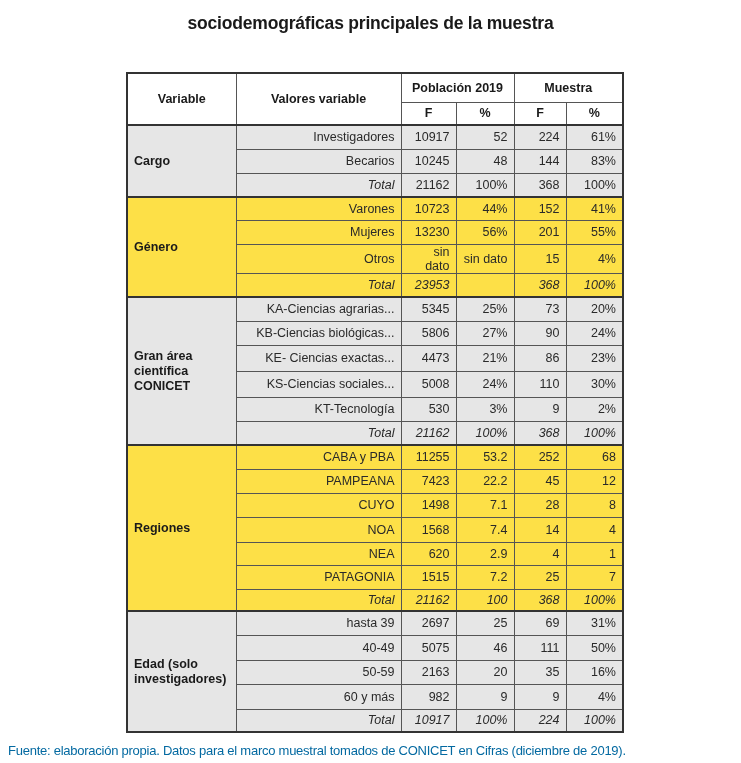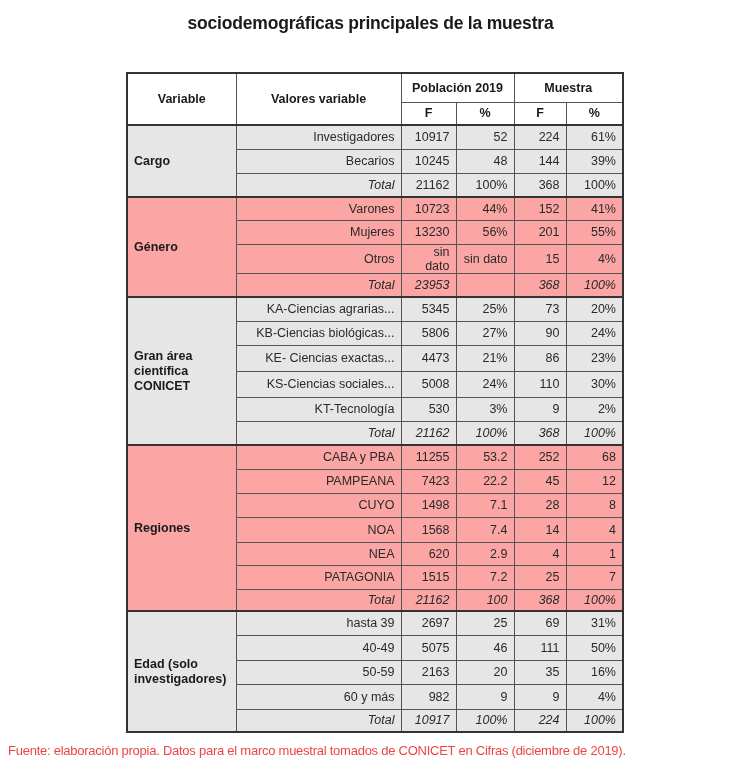--- a/index.html
+++ b/index.html
@@ -16,24 +16,24 @@
   .c5 { width: 52px; } .c6 { width: 57px; }
   tr.h1 th { height: 29px; }
   tr.h2 th { height: 23px; }
   thead tr:last-child th { border-bottom: 2px solid #333; }
   td.var { font-weight: bold; font-size: 12.5px; color: #1a1a1a; vertical-align: middle; text-align: left; line-height: 15px; }
   td.val { text-align: right; }
   td.num { text-align: right; }
   tr.tot td.val { font-style: italic; }
   tr.tot.it td.num { font-style: italic; }
   tbody.gray td { background: #e6e6e6; }
-  tbody.white td { background: #fca5a5; }
+  tbody.white td { background: #fde047; }
   tbody { border-top: 2px solid #333; }
   td.var { border-right: 2px solid #444; }
-  .footer { position: absolute; top: 743px; left: 8px; font-size: 13px; color: #ef4444; white-space: nowrap;
+  .footer { position: absolute; top: 743px; left: 8px; font-size: 13px; color: #0369a1; white-space: nowrap;
             letter-spacing: -0.25px; }
 </style>
 </head>
 <body>
 
 <div class="title">
   <div>sociodemográficas principales de la muestra</div>
 </div>
 
 <table class="data">
@@ -67,21 +67,21 @@
         <td class="num">10917</td>
         <td class="num">52</td>
         <td class="num">224</td>
         <td class="num">61%</td>
       </tr>
       <tr class="" style="height: 24px;">
         <td class="val">Becarios</td>
         <td class="num">10245</td>
         <td class="num">48</td>
         <td class="num">144</td>
-        <td class="num">39%</td>
+        <td class="num">83%</td>
       </tr>
       <tr class="tot" style="height: 24px;">
         <td class="val">Total</td>
         <td class="num">21162</td>
         <td class="num">100%</td>
         <td class="num">368</td>
         <td class="num">100%</td>
       </tr>
     </tbody>
     <tbody class="white">

